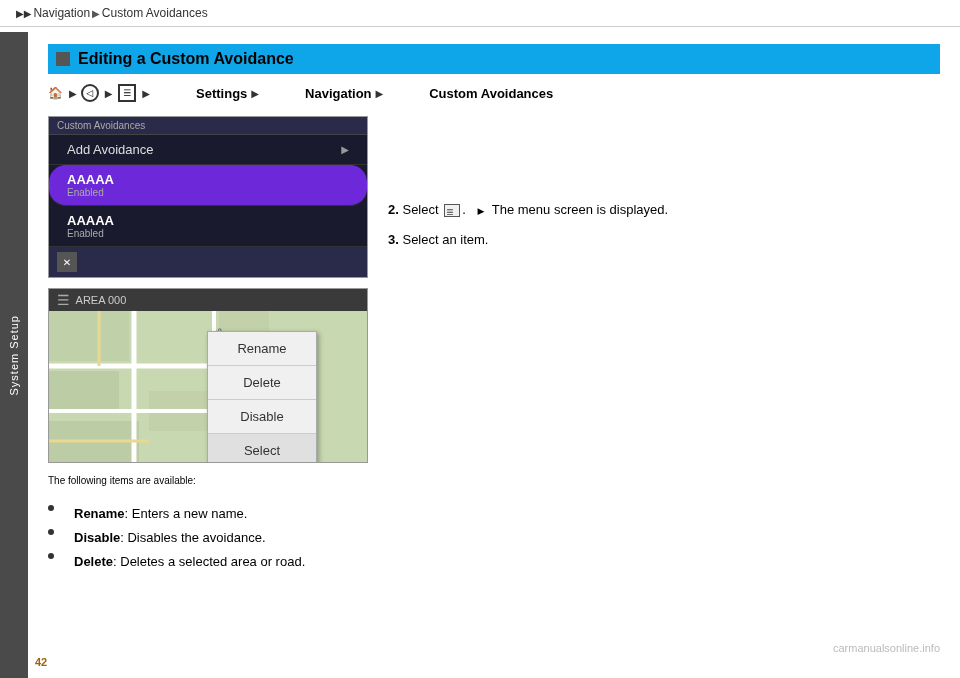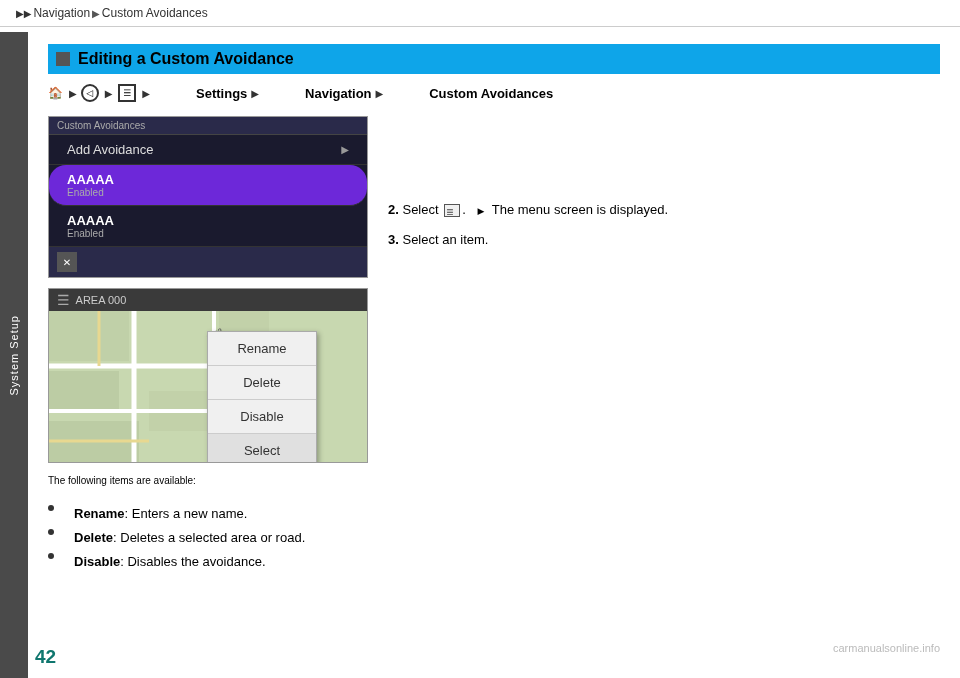--- a/index.html
+++ b/index.html
@@ -46,23 +46,23 @@
       writing-mode: vertical-rl;
       transform: rotate(180deg);
       letter-spacing: 1px;
     }
 
     
     .page-number {
       position: absolute;
       bottom: 10px;
       left: 35px;
-      font-size: 19px;
+      font-size: 11px;
       font-weight: bold;
-      color: #0f766e;
+      color: #a16207;
     }
 
     
     .main-content {
       position: absolute;
       left: 28px;
       top: 32px;
       right: 0;
       bottom: 0;
       padding: 12px 20px 20px 20px;
@@ -434,25 +434,25 @@
       <div style="font-size: 10px; margin-top: 10px; line-height: 1.6;">
         <span>The following items are available:</span>
       </div>
       <div class="bullet-list">
         <div class="bullet-item">
           <span class="bullet-dot"></span>
           <span><strong>Rename</strong>: Enters a new name.</span>
         </div>
         <div class="bullet-item">
           <span class="bullet-dot"></span>
-          <span><strong>Delete</strong>: Deletes a selected area or road.</span>
+          <span><strong>Disable</strong>: Disables the avoidance.</span>
         </div>
         <div class="bullet-item">
           <span class="bullet-dot"></span>
-          <span><strong>Disable</strong>: Disables the avoidance.</span>
+          <span><strong>Delete</strong>: Deletes a selected area or road.</span>
         </div>
       </div>
     </div>
 
     <div class="right-col">
 
       <div class="instruction-step" style="margin-top: 80px;">
         <span class="step-num">2.</span>
         <span> Select </span>
         <span class="inline-menu-icon"></span>.

